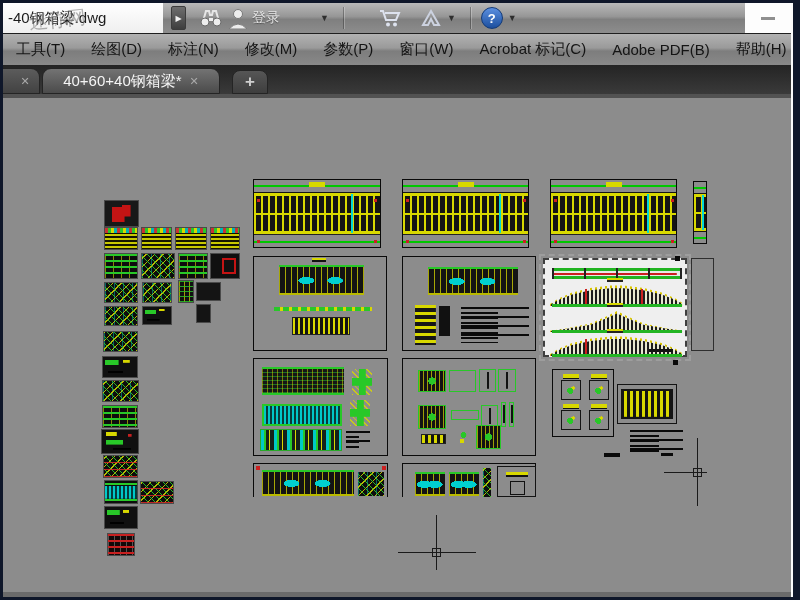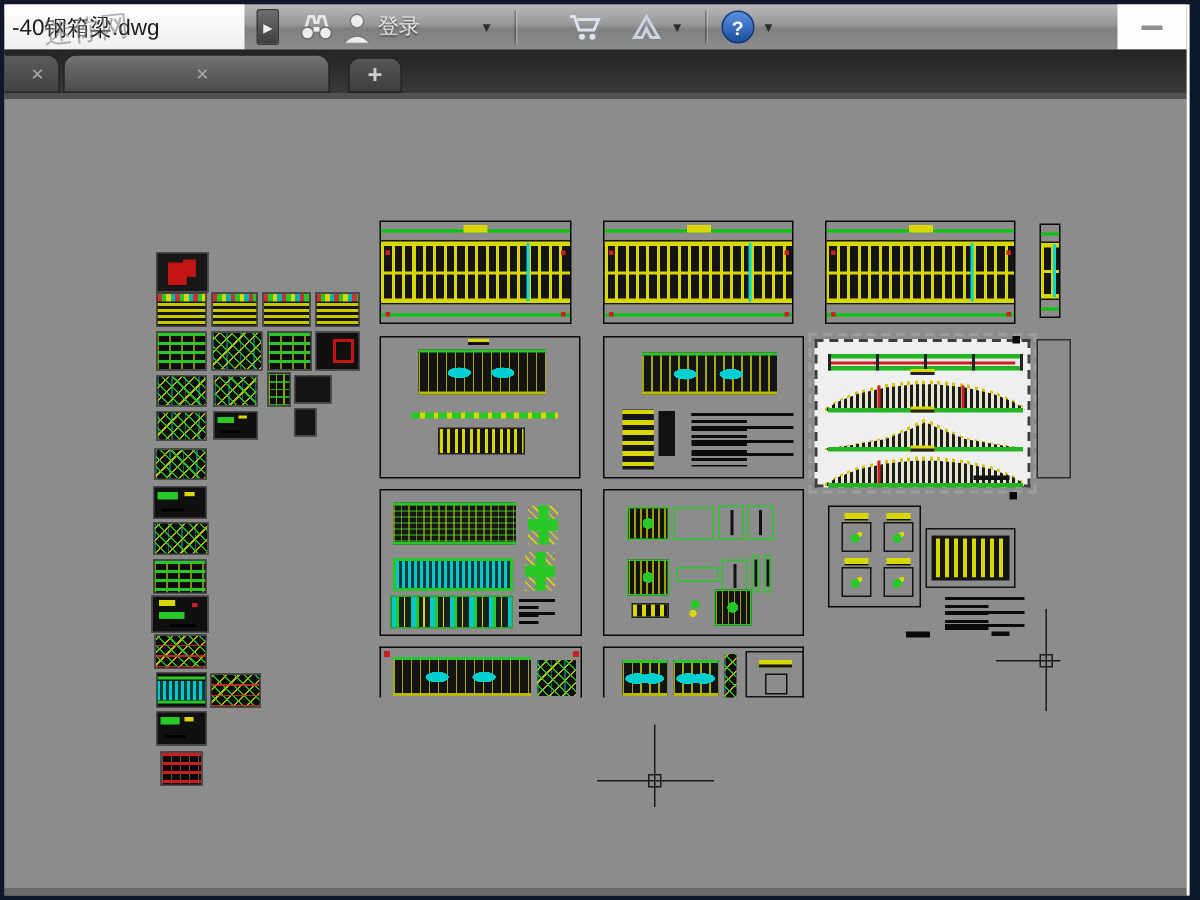--- a/index.html
+++ b/index.html
@@ -229,26 +229,38 @@
         <span class="caret small">▼</span>
         <span class="sep"></span>
         <span class="help">?</span>
         <span class="caret small">▼</span>
       </div>
       <div class="title-right">
         <span class="min-dash"></span>
       </div>
     </div>
 
+    <nav class="menubar">
+        <span class="menu-item">工具(T)</span>
+        <span class="menu-item">绘图(D)</span>
+        <span class="menu-item">标注(N)</span>
+        <span class="menu-item">修改(M)</span>
+        <span class="menu-item">参数(P)</span>
+        <span class="menu-item">窗口(W)</span>
+        <span class="menu-item">Acrobat 标记(C)</span>
+        <span class="menu-item">Adobe PDF(B)</span>
+        <span class="menu-item">帮助(H)</span>
+      </nav>
 
     <div class="tabbar">
       <div class="tab partial">
         <span class="tab-close">✕</span>
       </div>
       <div class="tab active">
+        <span class="tab-label">40+60+40钢箱梁*</span>
         <span class="tab-close">✕</span>
       </div>
       <div class="tab plus">
         <span>+</span>
       </div>
     </div>
 
     <div class="canvas" style="background: rgb(140, 140, 140);">
         <div class="thumb red-blocks" style="left: 101px; top: 102px; width: 35px; height: 27px;"></div>
         <div class="thumb stripes" style="left: 101px; top: 129px; width: 34px; height: 23px;"></div>

